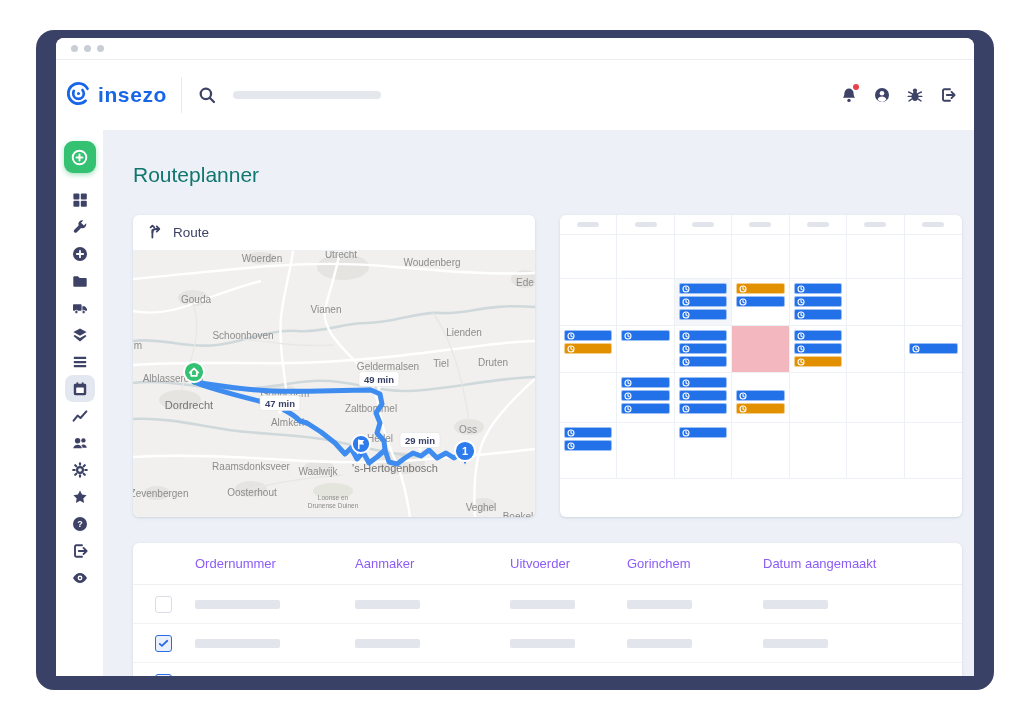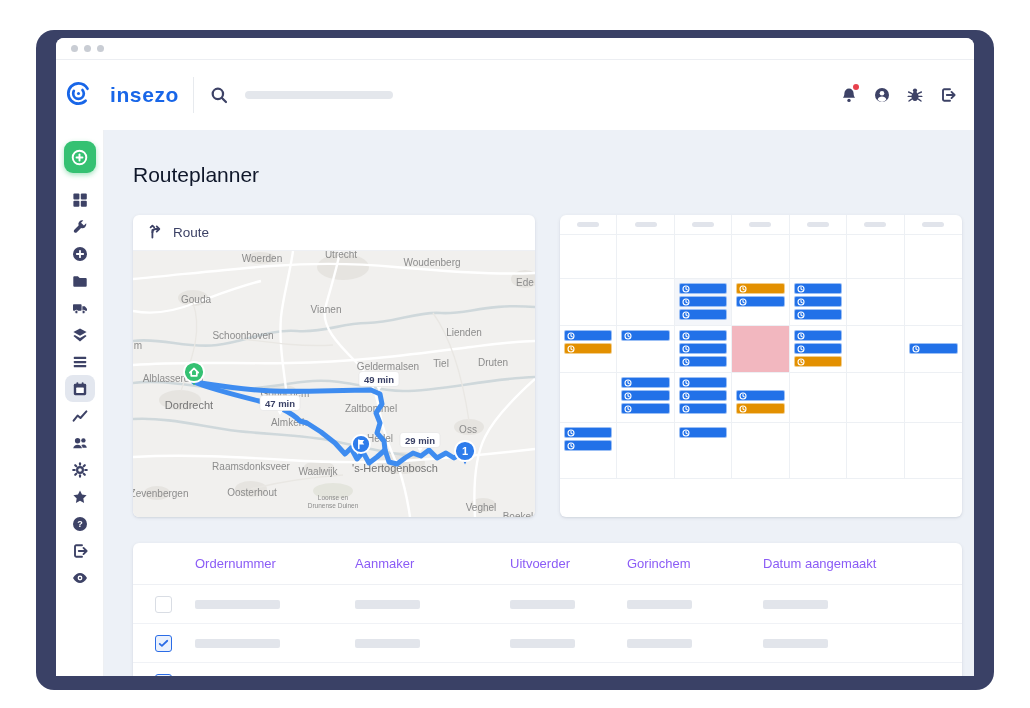--- a/index.html
+++ b/index.html
@@ -9,41 +9,41 @@
   
   .frame { position:absolute; left:36px; top:30px; width:958px; height:660px; background:#3a4166; border-radius:18px; }
 
   
   .window { position:absolute; left:56px; top:38px; width:918px; height:638px; background:#fff; border-radius:8px 8px 0 0; overflow:hidden; display:flex; flex-direction:column; }
 
   .chrome { height:22px; display:flex; align-items:center; gap:6px; padding-left:15px; border-bottom:1px solid #eceef2; background:#fff; flex:none; }
   .chrome .dot { width:7px; height:7px; border-radius:50%; background:#c9cdd4; }
 
   .topbar { height:70px; flex:none; background:#fff; display:flex; align-items:center; padding:0 16px 0 9px; }
-  .brand { display:flex; align-items:center; gap:18px; }
+  .brand { display:flex; align-items:center; gap:6px; }
   .brand-text { font-size:21px; font-weight:bold; color:#1866e8; letter-spacing:.6px; }
   .topbar-divider { width:1px; height:36px; background:#e7eaee; margin:0 16px 0 14px; }
   .search-wrap { display:flex; align-items:center; gap:17px; flex:1; }
   .search-icon svg { display:block; }
   .search-bar { width:148px; height:8px; border-radius:4px; background:#e4e7ec; }
   .top-actions { display:flex; align-items:center; gap:13px; }
   .top-action { position:relative; width:20px; height:20px; display:flex; align-items:center; justify-content:center; color:#3d4266; cursor:pointer; }
   .top-action .badge { position:absolute; top:-1px; right:0; width:6px; height:6px; border-radius:50%; background:#e8414d; }
 
   .app-body { flex:1; display:flex; overflow:hidden; }
 
   .sidebar { width:48px; flex:none; background:#fff; border-right:1px solid #eef0f3; display:flex; flex-direction:column; align-items:center; padding-top:11px; }
   .sb-item { width:30px; height:27px; display:flex; align-items:center; justify-content:center; color:#3d4266; cursor:pointer; flex:none; }
   .sb-item svg { width:16px; height:16px; }
   .sb-primary { width:32px; height:32px; background:#35c172; border-radius:9px; color:#fff; margin-bottom:13px; box-shadow:0 2px 5px rgba(53,193,114,.45); }
   .sb-primary svg { width:17px; height:17px; }
   .sb-active { background:#e3e7ef; border-radius:8px; }
 
   .content { flex:1; background:#edf1f7; padding:33px 12px 0 29px; overflow:hidden; }
-  .page-title { font-size:21px; font-weight:500; color:#0f172a; line-height:24px; }
+  .page-title { font-size:21px; font-weight:500; color:#0f766e; line-height:24px; }
 
   .cards-row { display:flex; gap:25px; margin-top:28px; }
   .card { background:#fff; border-radius:6px; box-shadow:0 1px 2px rgba(20,30,60,.07), 0 1px 4px rgba(20,30,60,.07); }
   .card-head { height:36px; display:flex; align-items:center; gap:10px; padding:0 14px; border-bottom:1px solid #eef0f4; color:#3d4266; }
   .card-head svg { width:16px; height:16px; flex:none; }
   .card-title { font-size:13.5px; color:#3d4266; }
 
   .route-card { width:402px; height:302px; overflow:hidden; }
   .map-wrap { width:402px; height:266px; }
   .map-wrap svg { display:block; }

